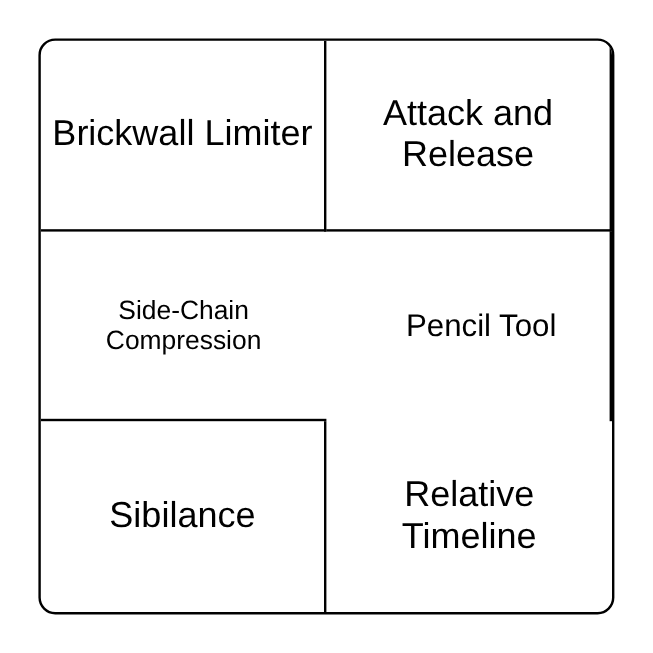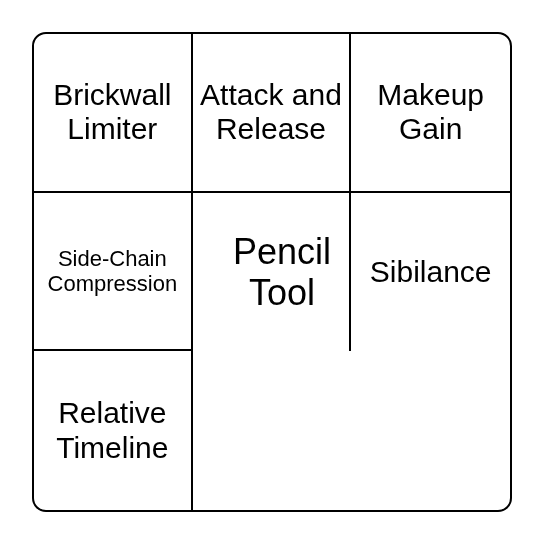--- a/index.html
+++ b/index.html
@@ -12,54 +12,51 @@
     justify-content: center;
     font-family: Arial, Helvetica, sans-serif;
   }
   .card {
     width: 480px;
     height: 480px;
     border: 2px solid #000;
     border-radius: 14px;
     overflow: hidden;
     display: grid;
-    grid-template-columns: repeat(3, 1fr);
+    grid-template-columns: repeat(2, 1fr);
     grid-template-rows: repeat(3, 1fr);
   }
   .cell {
     display: flex;
     align-items: center;
     justify-content: center;
     text-align: center;
     padding: 6px;
     line-height: 1.15;
     color: #000;
     border-right: 2px solid #000;
     border-bottom: 2px solid #000;
   }
   .cell:nth-child(3n) { border-right: none; }
   .cell:nth-last-child(-n+3) { border-bottom: none; }
   .s-xl { font-size: 40px; }
   .s-lg { font-size: 34px; }
   .s-md { font-size: 30px; }
-  .s-sm { font-size: 36px; padding-left: 28px; }
+  .s-sm { font-size: 26px; padding-left: 28px; }
   .s-xs { font-size: 22px; }
 </style>
 </head>
 <body>
 
 <div class="card">
   <div class="cell s-md">
       <span>Brickwall Limiter</span>
     </div>
   <div class="cell s-md">
       <span>Attack and Release</span>
-    </div>
-  <div class="cell s-md">
-      <span>Makeup Gain</span>
     </div>
   <div class="cell s-xs">
       <span>Side-Chain Compression</span>
     </div>
   <div class="cell s-sm">
       <span>Pencil Tool</span>
     </div>
   <div class="cell s-md">
       <span>Sibilance</span>
     </div>

